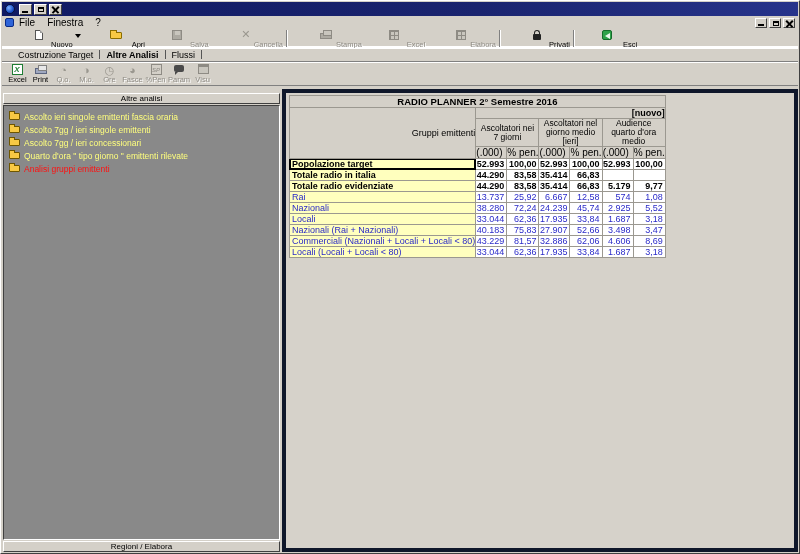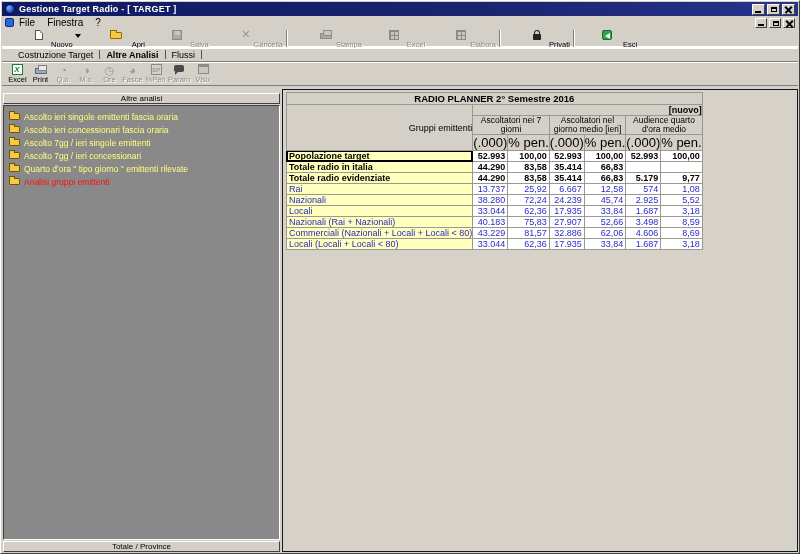--- a/index.html
+++ b/index.html
@@ -111,45 +111,44 @@
     background:#898989; border:1px solid; border-color:#404040 #FFFFFF #FFFFFF #404040; padding-top:4px; }
   .side-item { display:flex; align-items:center; height:13px; padding-left:5px; cursor:pointer; }
   .side-label { font-size:8.5px; color:#FFFF7E; margin-left:4px; white-space:nowrap; }
   .side-item.selected .side-label { color:#FF1010; }
   .fold { width:11px; height:7px; background:#F7C944; border:1px solid #6E5600; border-radius:1px; position:relative; flex:0 0 auto; }
   .fold:before { content:""; position:absolute; left:-1px; top:-3px; width:4px; height:2px;
     background:#F7C944; border:1px solid #6E5600; border-bottom:none; }
 
   
   .right-panel { position:absolute; left:281px; top:88px; width:516px; height:463px;
-    background:#D6D2CA; border:1px solid #0f172a; }
+    background:#D6D2CA; border:4px solid #0f172a; }
   table.rp { border-collapse:collapse; position:absolute; left:3px; top:2px;
     font-size:9px; color:#000; table-layout:fixed; }
   table.rp td { border:1px solid #9B9890; overflow:hidden; white-space:nowrap; }
   .t-title td { background:#D4D0C8; font-weight:bold; text-align:center; height:11px; font-size:9.5px; }
   .t-nuovo td { background:#D4D0C8; font-weight:bold; text-align:right; height:10px; }
   .h-gruppi { background:#D4D0C8 !important; text-align:center; vertical-align:middle; font-weight:normal !important; }
   .t-group td { background:#D4D0C8; text-align:center; height:18px; line-height:9px; white-space:normal !important;
     font-size:8.5px; vertical-align:middle; padding:0 1px; }
-  .t-sub td { background:#D4D0C8; height:9px; font-size:13px; }
+  .t-sub td { background:#D4D0C8; height:9px; font-size:10px; }
   .c-lbl { width:106px; } .c-val { width:31px; }
   tr.r td { height:10px; line-height:10px; }
   tr.r .lbl { background:#FFFFBE; padding-left:2px; color:#2A2AC8; }
   tr.r .val { background:#FFFFFF; text-align:right; padding-right:2px; color:#2A2AC8; }
   tr.r.bold .lbl, tr.r.bold .val { color:#000; font-weight:bold; }
   tr.r.sel .lbl { box-shadow:inset 0 0 0 1px #000; border-color:#000; }
 </style>
 </head>
 <body>
 
 <div id="app">
 
   <div class="titlebar">
     <span class="app-icon"></span>
-    <span class="title-text">Gestione Target Radio - [ TARGET ]</span>
     <span class="winbtns">
       <span class="wbtn">
           <i class="min"></i>
         </span>
       <span class="wbtn">
           <i class="res"></i>
         </span>
       <span class="wbtn">
           <i class="cls1"></i>
           <i class="cls2"></i>
@@ -304,40 +303,36 @@
   </div>
 
   <div class="sidebar-header">Altre analisi</div>
   <div class="sidebar-list">
     <div class="side-item">
       <span class="fold"></span>
       <span class="side-label">Ascolto ieri singole emittenti fascia oraria</span>
     </div>
     <div class="side-item">
       <span class="fold"></span>
-      <span class="side-label">Ascolto ieri concessionari fascia oraria</span>
-    </div>
-    <div class="side-item">
-      <span class="fold"></span>
       <span class="side-label">Ascolto 7gg / ieri singole emittenti</span>
     </div>
     <div class="side-item">
       <span class="fold"></span>
       <span class="side-label">Ascolto 7gg / ieri concessionari</span>
     </div>
     <div class="side-item">
       <span class="fold"></span>
       <span class="side-label">Quarto d'ora " tipo giorno " emittenti rilevate</span>
     </div>
     <div class="side-item selected">
       <span class="fold"></span>
       <span class="side-label">Analisi gruppi emittenti</span>
     </div>
   </div>
-  <div class="sidebar-footer">Totale / Province</div>
+  <div class="sidebar-footer">Regioni / Elabora</div>
 
   <div class="right-panel">
     <table class="rp">
       <colgroup>
         <col class="c-lbl">
           <col class="c-val">
           <col class="c-val">
           <col class="c-val">
           <col class="c-val">
           <col class="c-val">
@@ -418,21 +413,21 @@
         <td class="val">1.687</td>
         <td class="val">3,18</td>
       </tr>
       <tr class="r">
         <td class="lbl">Nazionali   (Rai + Nazionali)</td>
         <td class="val">40.183</td>
         <td class="val">75,83</td>
         <td class="val">27.907</td>
         <td class="val">52,66</td>
         <td class="val">3.498</td>
-        <td class="val">8,59</td>
+        <td class="val">3,47</td>
       </tr>
       <tr class="r">
         <td class="lbl">Commerciali   (Nazionali + Locali + Locali &lt; 80)</td>
         <td class="val">43.229</td>
         <td class="val">81,57</td>
         <td class="val">32.886</td>
         <td class="val">62,06</td>
         <td class="val">4.606</td>
         <td class="val">8,69</td>
       </tr>

